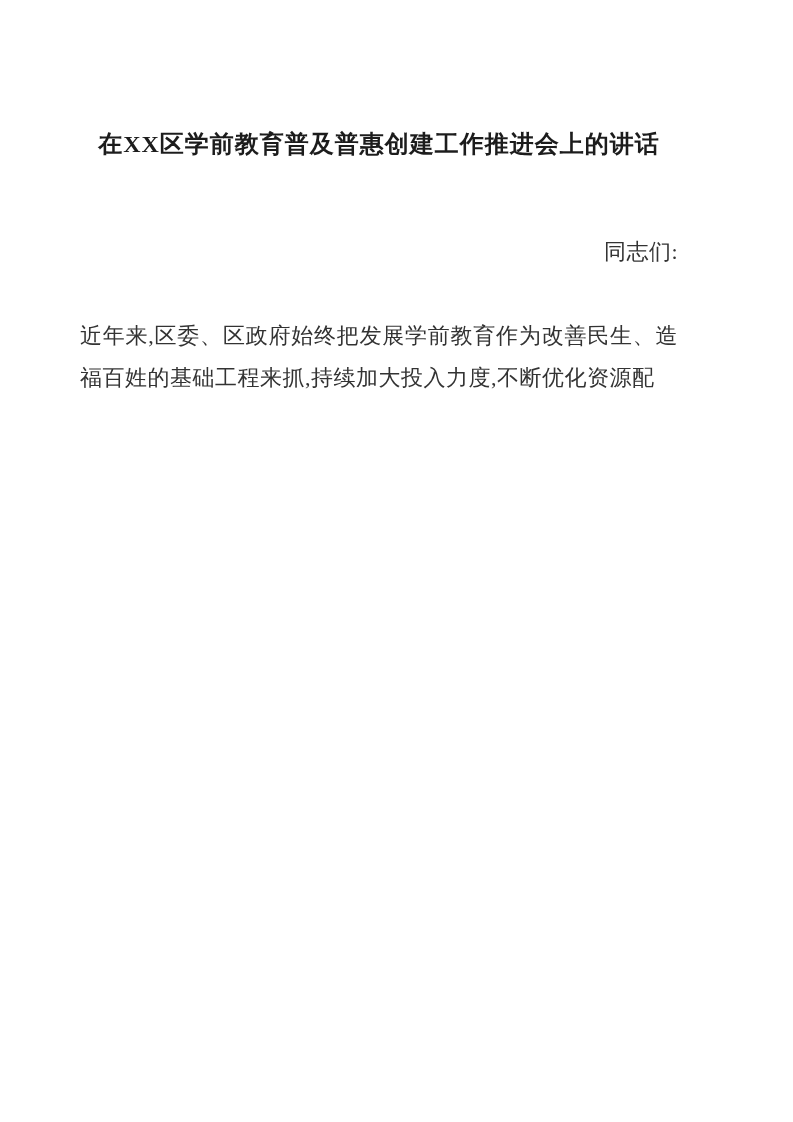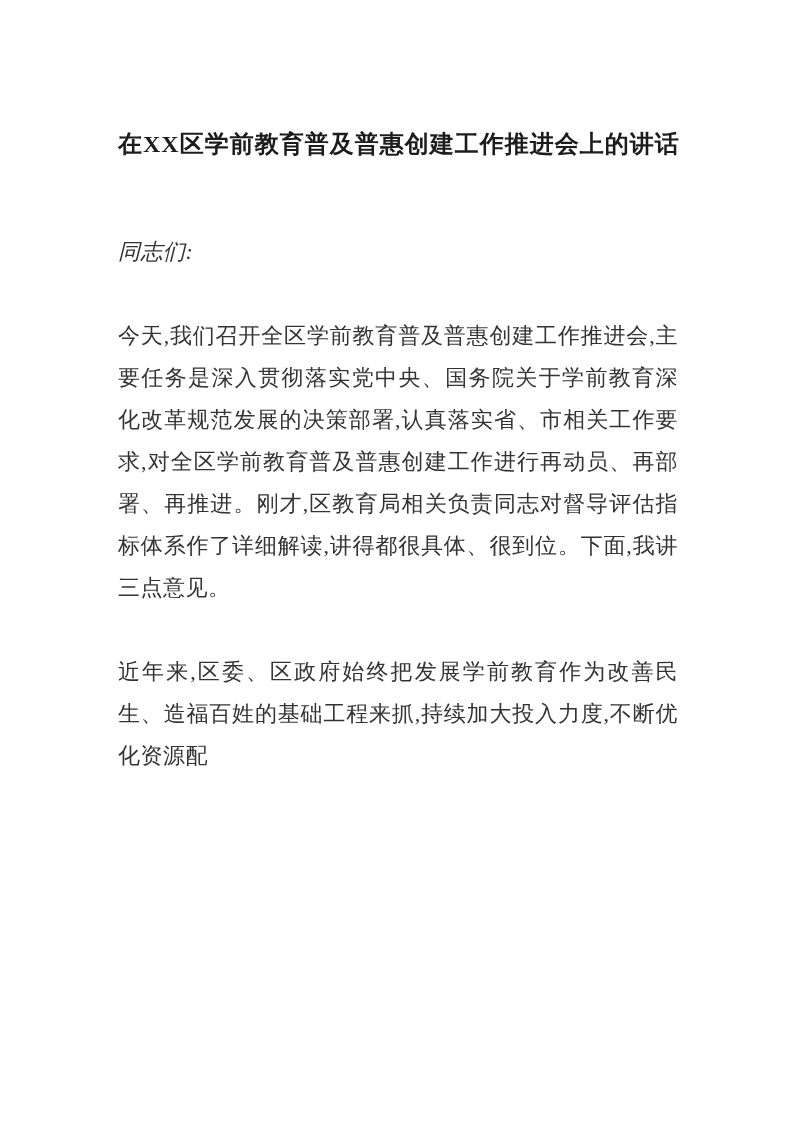--- a/index.html
+++ b/index.html
@@ -8,21 +8,21 @@
     background: #ffffff;
   }
   .page {
     position: relative;
     width: 793px;
     height: 1122px;
     margin: 0 auto;
     background: #ffffff;
     overflow: hidden;
     box-sizing: border-box;
-    padding: 121px 115px 0 118px;
+    padding: 121px 115px 0 80px;
     font-family: "Liberation Serif", "DejaVu Serif", serif;
     color: #333333;
   }
   .doc-title {
     margin: 0 0 64px 0;
     font-size: 24px;
     font-weight: bold;
     line-height: 46px;
     text-align: center;
     letter-spacing: 1px;
@@ -32,36 +32,34 @@
   .doc-para {
     margin: 0 0 42px 0;
     font-size: 22px;
     line-height: 42px;
     text-align: justify;
     text-justify: inter-character;
     letter-spacing: 0.5px;
     color: #333333;
   }
   .salutation {
-    text-align: left;
-    font-style: italic;
+    text-align: right;
   }
   .section-heading {
     
     font-weight: normal;
   }
 </style>
 </head>
 <body>
 
 <div class="page">
 
   <h1 class="doc-title">在XX区学前教育普及普惠创建工作推进会上的讲话</h1>
 
   <p class="doc-para salutation">同志们:</p>
 
-  <p class="doc-para">今天,我们召开全区学前教育普及普惠创建工作推进会,主要任务是深入贯彻落实党中央、国务院关于学前教育深化改革规范发展的决策部署,认真落实省、市相关工作要求,对全区学前教育普及普惠创建工作进行再动员、再部署、再推进。刚才,区教育局相关负责同志对督导评估指标体系作了详细解读,讲得都很具体、很到位。下面,我讲三点意见。</p>
 
 
 
   <p class="doc-para">近年来,区委、区政府始终把发展学前教育作为改善民生、造福百姓的基础工程来抓,持续加大投入力度,不断优化资源配</p>
 
 </div>
 
 </body></html>

